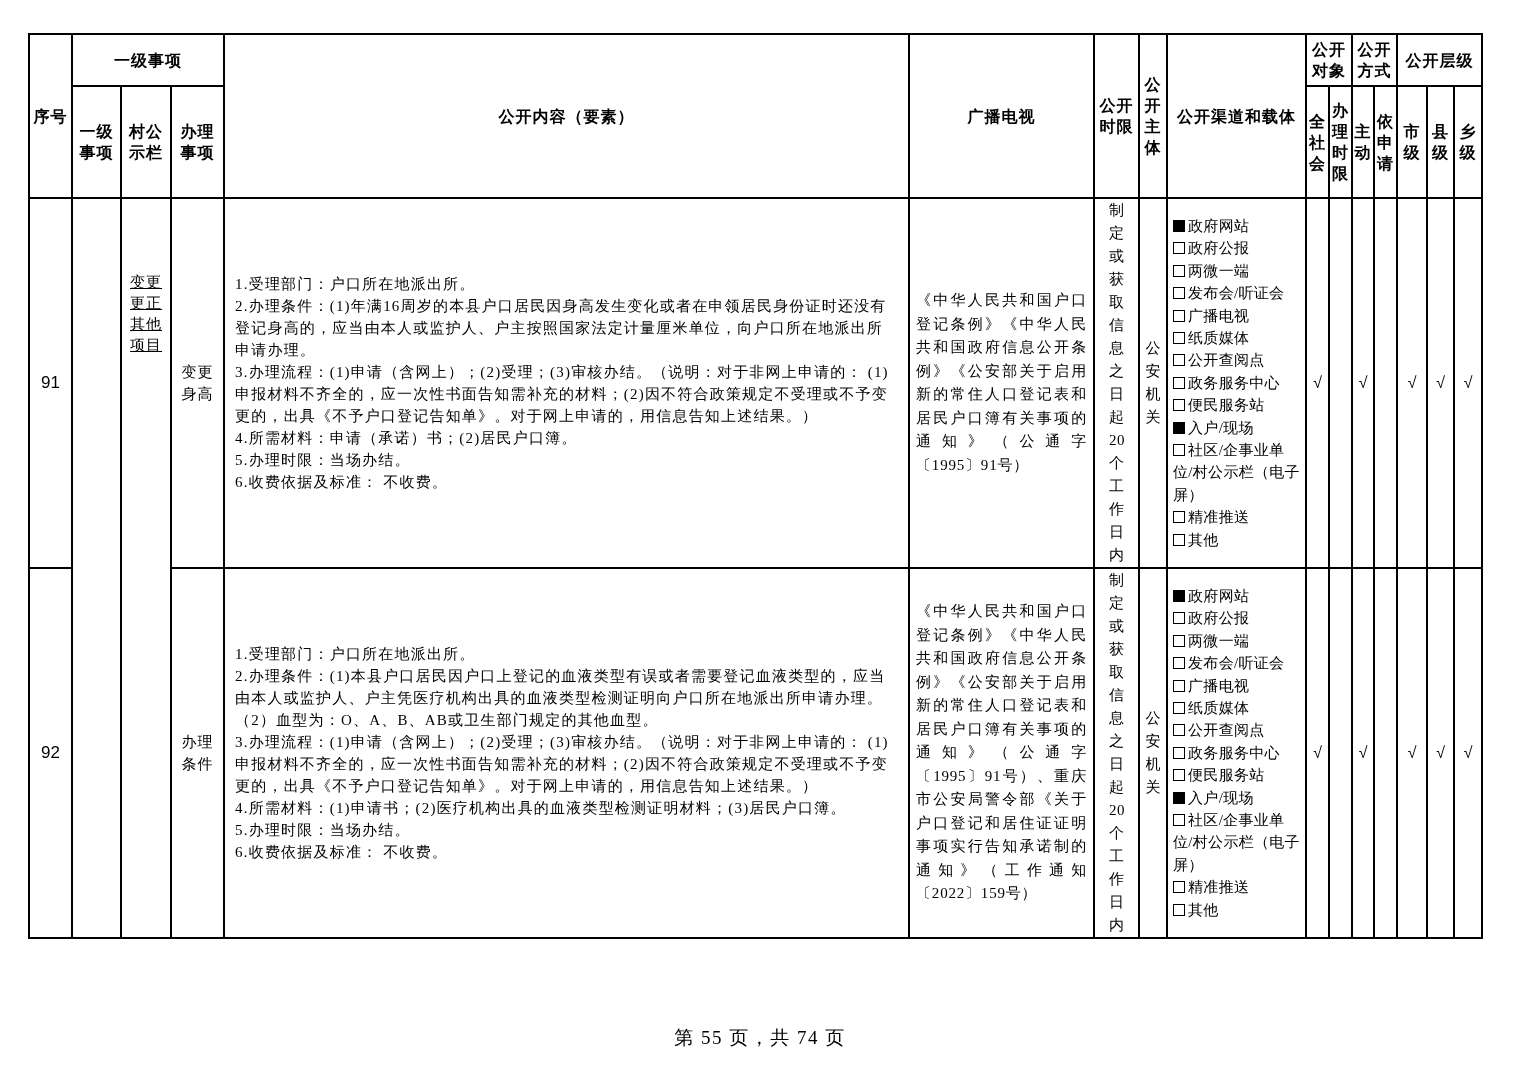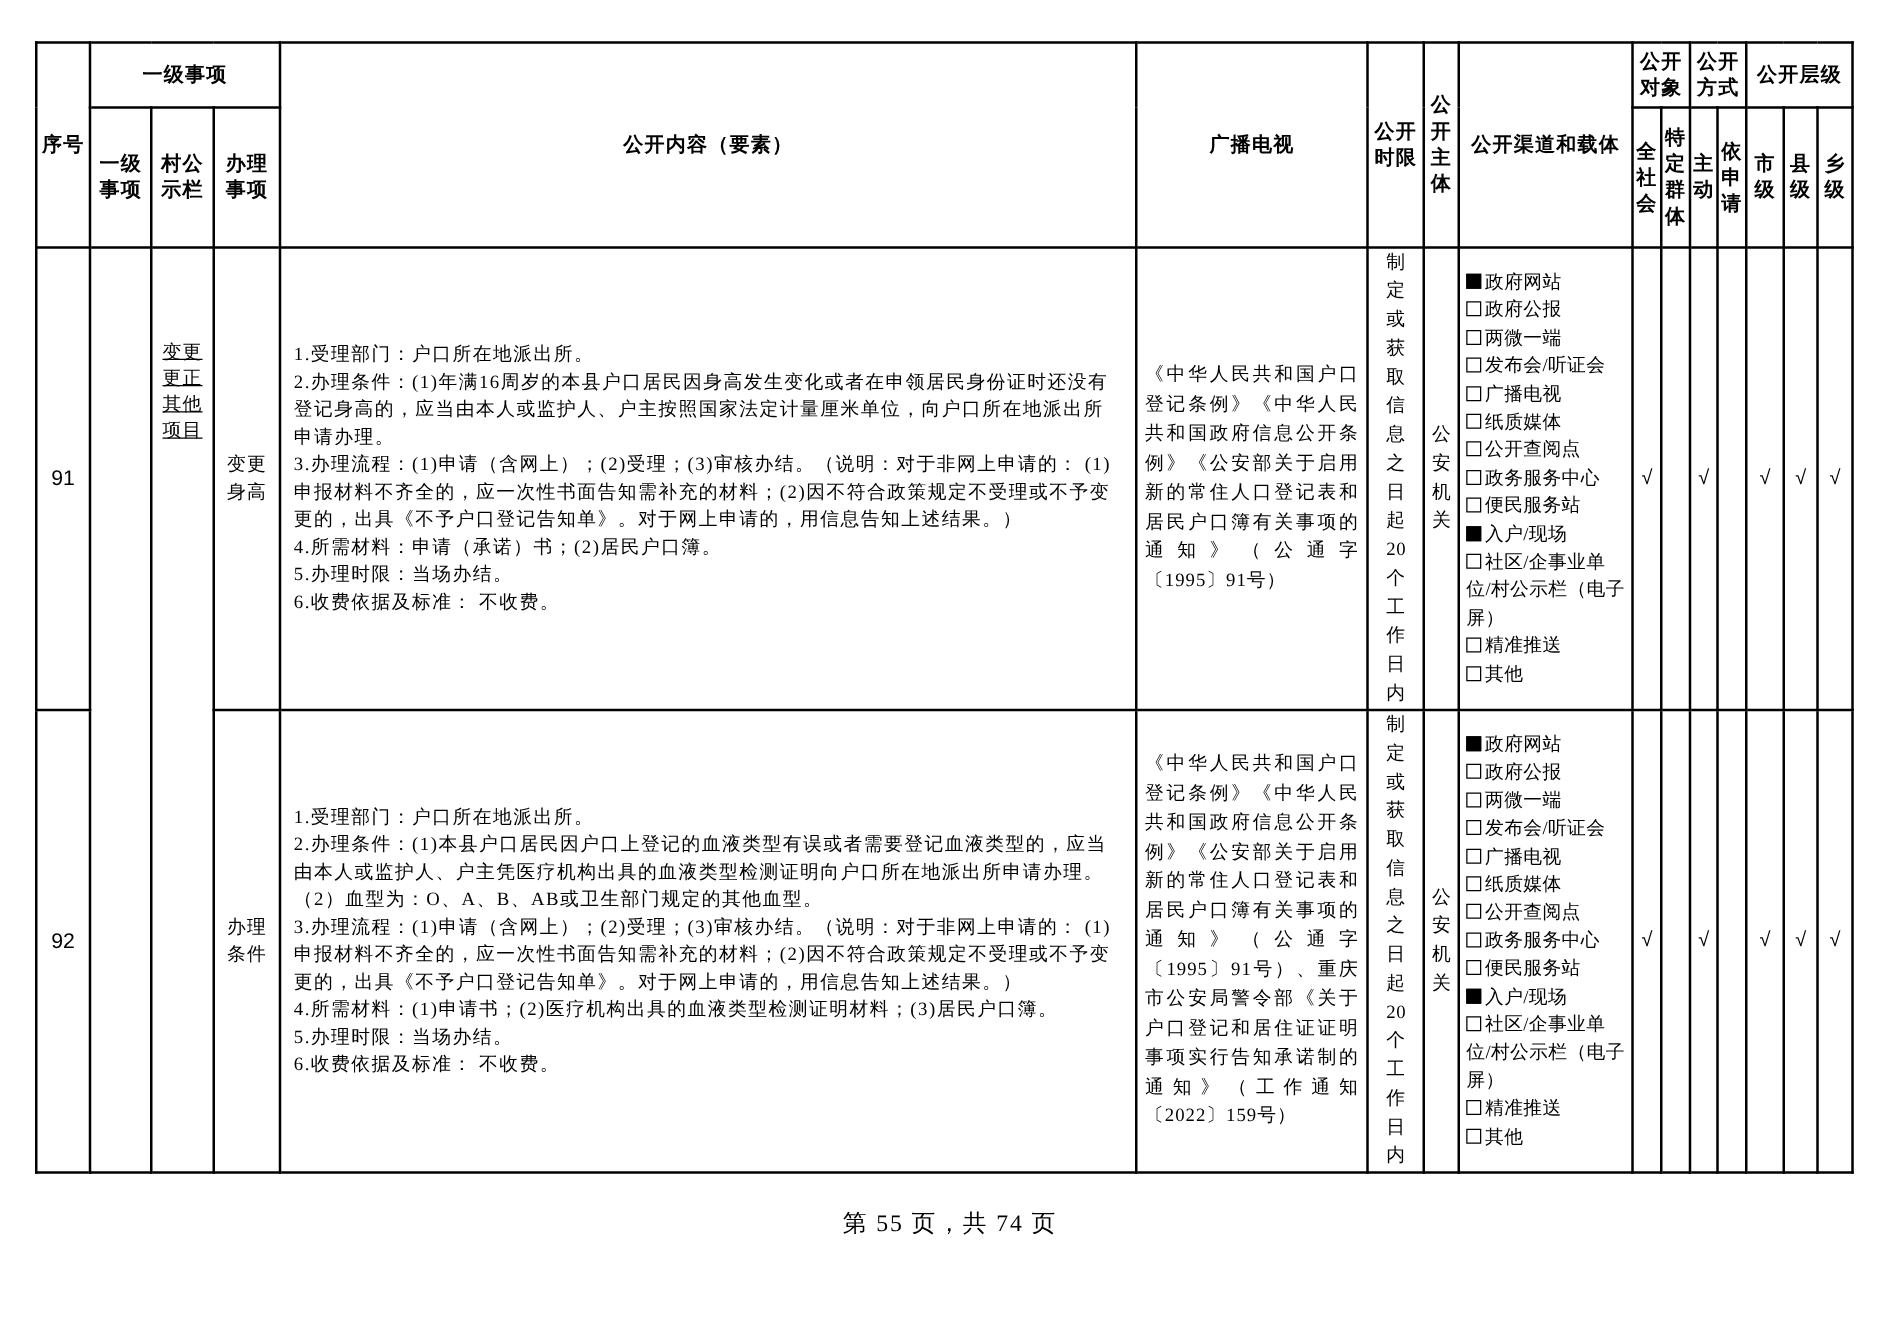--- a/index.html
+++ b/index.html
@@ -29,21 +29,21 @@
   .subject-cell { text-align:center; line-height:23px; padding:0;margin-top:48px; }
   .channels-cell { padding:2px 2px 2px 5px; line-height:22.4px; letter-spacing:0.3px; text-align:left; }
   .channel { }
   .cb {
     display:inline-block; width:12px; height:12px; box-sizing:border-box;
     border:1.5px solid #000; margin-right:3px; vertical-align:-1px; background:#fff;
   }
   .cb.checked { background:#000; }
   .mark-cell { text-align:center; font-size:16px; font-family:"Liberation Sans","DejaVu Sans",sans-serif; }
   .footer {
-    position:absolute; top:966px; left:0; width:1520px; text-align:center;
+    position:absolute; top:1025px; left:0; width:1520px; text-align:center;
     font-size:19px; letter-spacing:1.5px;
   }
 </style>
 </head>
 <body>
 
 <div class="page">
   <table class="main">
     <colgroup>
       <col style="width:43px">
@@ -74,21 +74,21 @@
         <th rowspan="2">公开渠道和载体</th>
         <th colspan="2" class="narrow">公开对象</th>
         <th colspan="2" class="narrow">公开方式</th>
         <th colspan="3" class="narrow">公开层级</th>
       </tr>
       <tr class="h2">
         <th>一级事项</th>
         <th>村公示栏</th>
         <th>办理事项</th>
         <th class="narrow">全社会</th>
-        <th class="narrow">特定群体</th>
+        <th class="narrow">办理时限</th>
         <th class="narrow">主动</th>
         <th class="narrow">依申请</th>
         <th class="narrow">市级</th>
         <th class="narrow">县级</th>
         <th class="narrow">乡级</th>
       </tr>
     </thead>
     <tbody>
       <tr class="r91">
         <td class="serial-cell">91</td>

